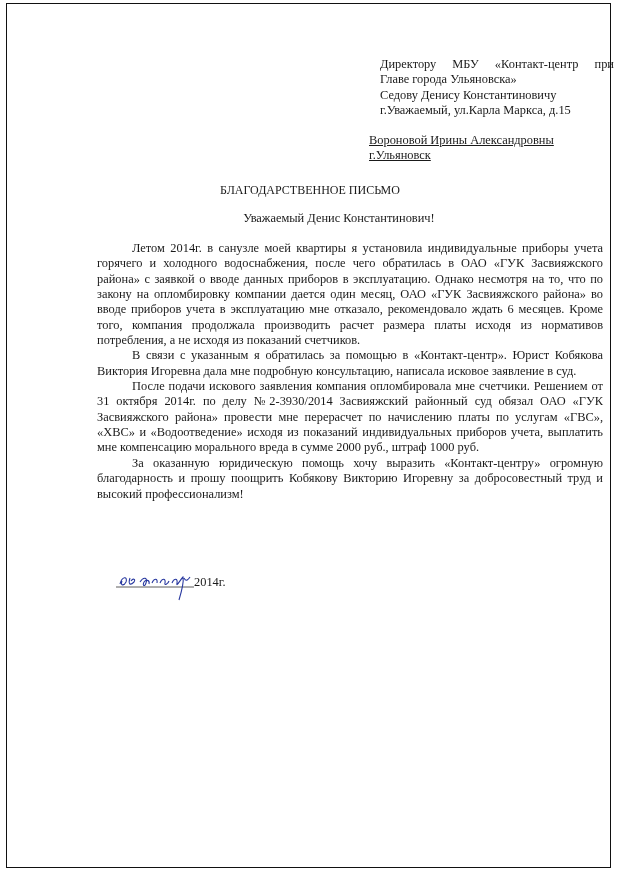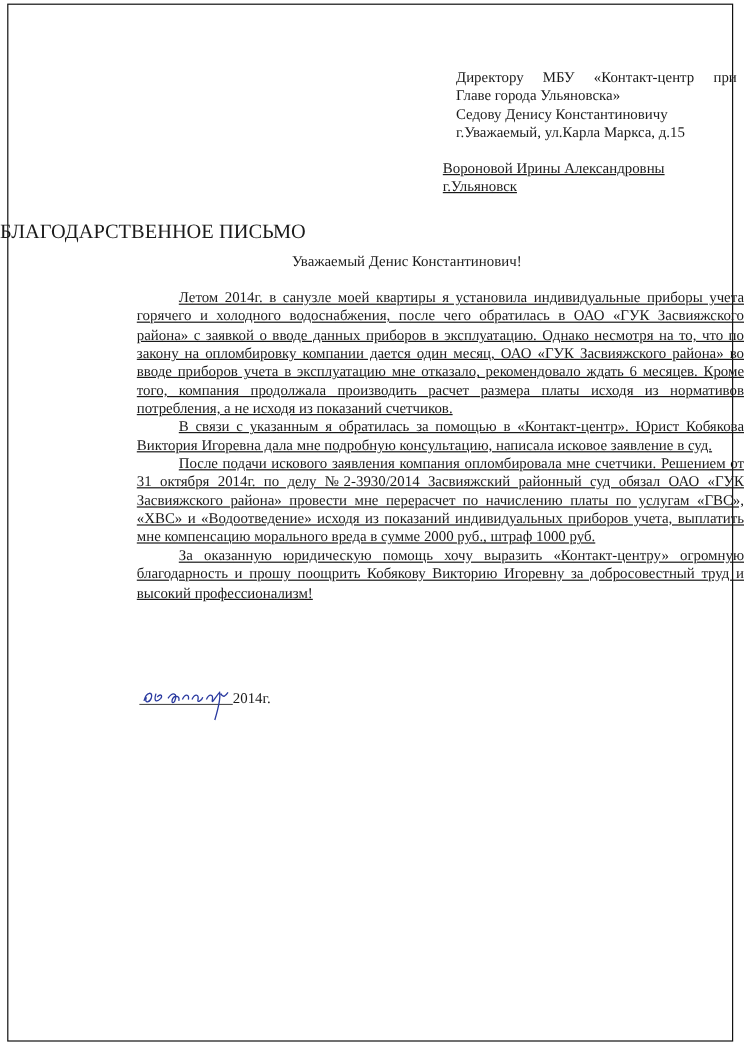--- a/index.html
+++ b/index.html
@@ -8,27 +8,27 @@
     position: absolute; left: 6px; top: 3px; width: 605px; height: 865px;
     border: 1.5px solid #111; box-sizing: border-box; background: #fff;
   }
   .doc { font-family: "Liberation Serif", "DejaVu Serif", serif; color: #1a1a1a; font-size: 12.4px; }
   .addressee {
     position: absolute; left: 380px; top: 57px; width: 234px; line-height: 15.4px;
   }
   .addressee .l1 { text-align: justify; text-align-last: justify; }
   .sender { position: absolute; left: 369px; top: 133px; width: 234px; line-height: 15.4px; text-decoration: underline; }
   .title {
-    position: absolute; left: 0; width: 620px; top: 183px; font-size: 17px;
+    position: absolute; left: 0; width: 620px; top: 183px; text-align: center; font-size: 12px;
   }
   .salute {
     position: absolute; left: 0; width: 620px; top: 211px; text-align: center; padding-left: 29px;
   }
   .body {
-    position: absolute; left: 114px; top: 241px; width: 506px; line-height: 15.35px; text-decoration: underline;
+    position: absolute; left: 97px; top: 241px; width: 506px; line-height: 15.35px;
   }
   .body p { margin: 0; text-align: justify; text-indent: 35px; }
   .sign-line {
     position: absolute; left: 116px; top: 570px; width: 140px; height: 40px;
   }
   .sign-line .year { position: absolute; left: 78px; top: 5px; }
   .sign-line svg { position: absolute; left: 0; top: 0; }
 </style>
 </head>
 <body>

